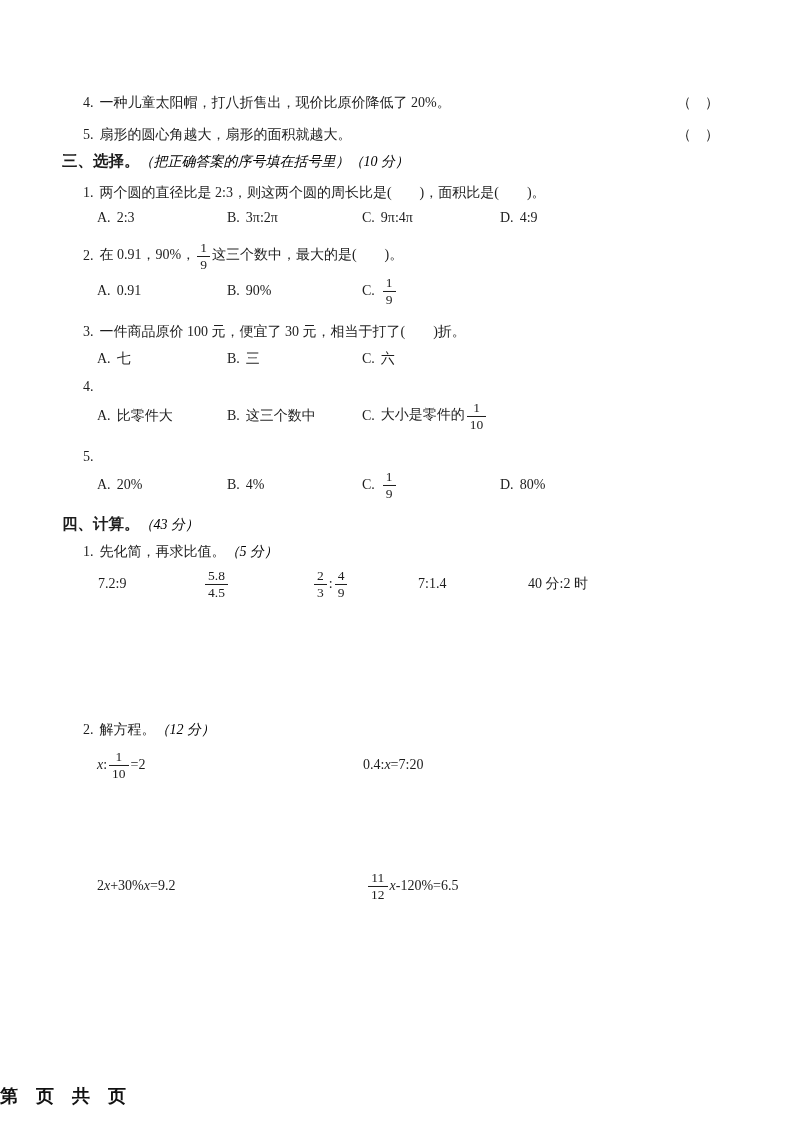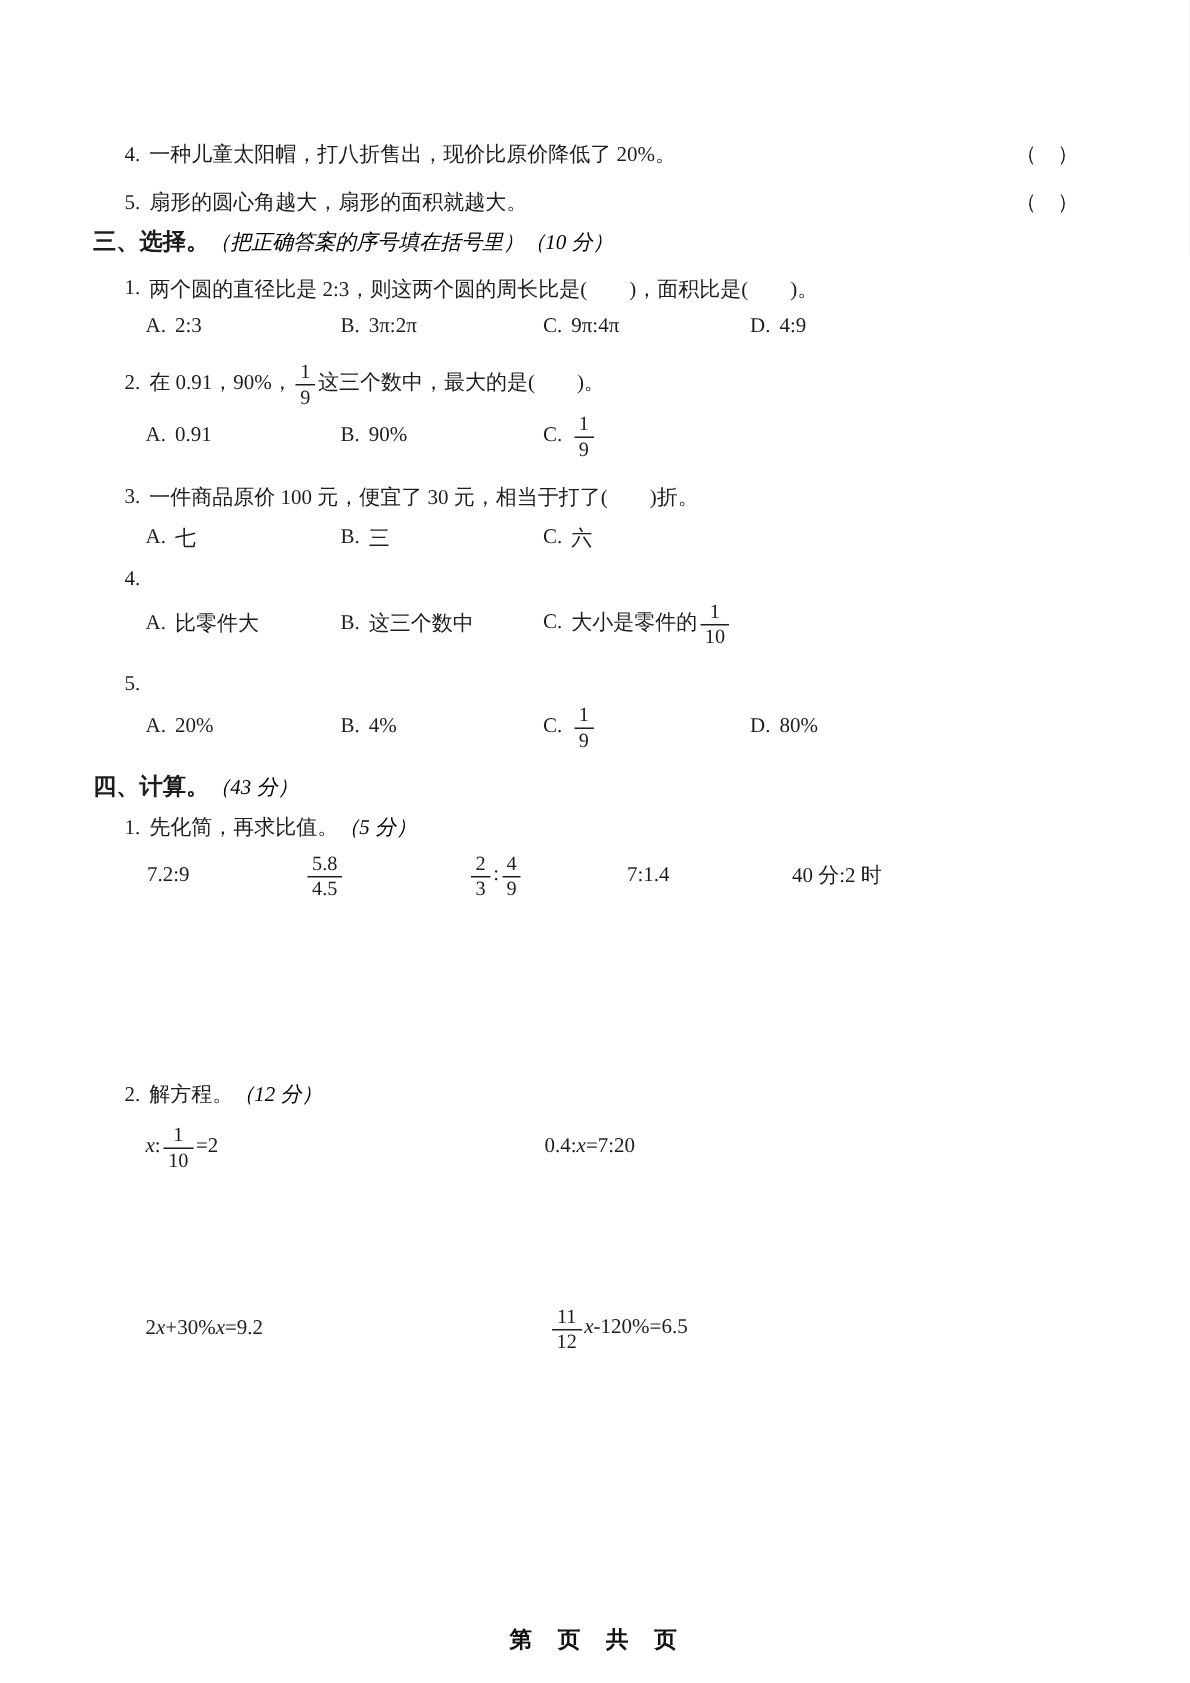--- a/index.html
+++ b/index.html
@@ -30,23 +30,22 @@
   .exprrow{left:98px;right:0;}
   .expr{position:absolute;top:50%;transform:translateY(-50%);display:flex;align-items:center;white-space:nowrap;}
   .eqrow{left:97px;right:0;}
   .eq{position:absolute;top:50%;transform:translateY(-50%);display:flex;align-items:center;white-space:nowrap;}
   .frac{display:inline-block;text-align:center;vertical-align:middle;margin:0 2px;font-size:13.5px;line-height:1.15;}
   .frac .fnum{display:block;border-bottom:1px solid #1d1d1d;padding:0 3px;}
   .frac .fden{display:block;padding:0 3px;}
   i{font-style:italic;}
   .footer{
     position:absolute;left:0;right:0;top:1084px;
-    text-align:center;
     font-family:"Liberation Sans","DejaVu Sans",sans-serif;
-    font-weight:bold;font-size:15px;color:#111;
+    font-weight:bold;font-size:18px;color:#111;
     word-spacing:9px;letter-spacing:2px;
   }
 </style>
 </head>
 <body>
 
 <div class="page">
 
   <div class="row judge" style="top:94px">
     <span class="numlbl">4.</span><span>一种儿童太阳帽，打八折售出，现价比原价降低了 20%。</span>

